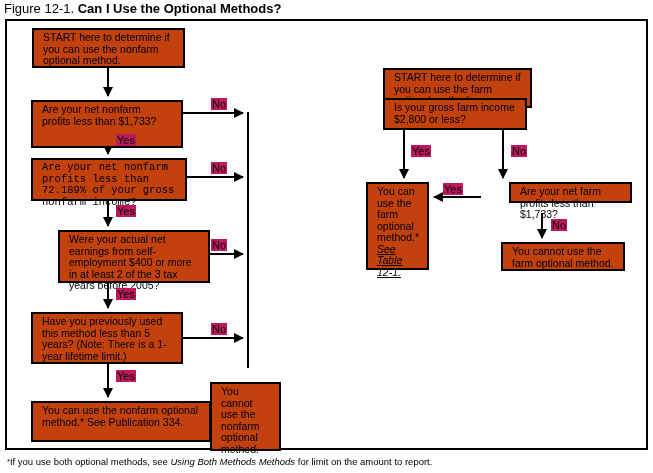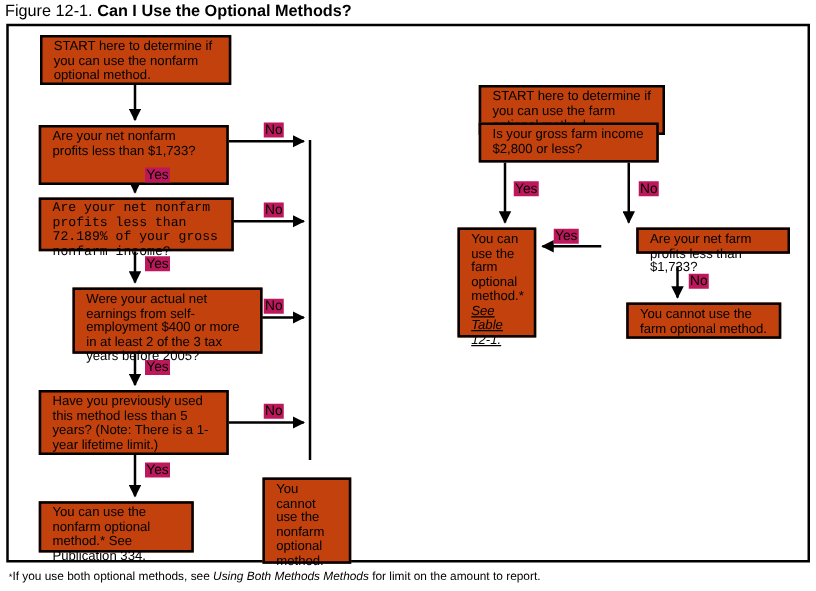--- a/index.html
+++ b/index.html
@@ -117,21 +117,21 @@
   <div class="node" style="left:32px; top:28px; width:153px; height:40px;">START here to determine if you can use the nonfarm optional method.</div>
 
   <div class="node" style="left:31px; top:100px; width:152px; height:48px;">Are your net nonfarm profits less than $1,733?</div>
 
   <div class="node" style="left:31px; top:158px; width:156px; height:43px;font-family:Liberation Mono, monospace;">Are your net nonfarm profits less than 72.189% of your gross nonfarm income?</div>
 
   <div class="node" style="left:31px; top:230px; width:152px; height:53px;margin-left:27px;">Were your actual net earnings from self-employment $400 or more in at least 2 of the 3 tax years before 2005?</div>
 
   <div class="node" style="left:31px; top:312px; width:152px; height:52px;">Have you previously used this method less than 5 years? (Note: There is a 1-year lifetime limit.)</div>
 
-  <div class="node" style="left:31px; top:401px; width:124px; height:41px;">You can use the nonfarm optional method.* See Publication 334.</div>
+  <div class="node" style="left:31px; top:401px; width:180px; height:41px;">You can use the nonfarm optional method.* See Publication 334.</div>
 
   <div class="node" style="left:210px; top:382px; width:71px; height:69px;">You cannot use the nonfarm optional method.</div>
 
   <div class="node" style="left:383px; top:40px; width:149px; height:40px;margin-top:28px;">START here to determine if you can use the farm optional method.</div>
 
   <div class="node" style="left:383px; top:98px; width:144px; height:32px;">Is your gross farm income $2,800 or less?</div>
 
   <div class="node" style="left:366px; top:182px; width:63px; height:88px;"><span>You can use the farm optional method.*</span>
     <span class="it">See Table 12-1.</span></div>
 

